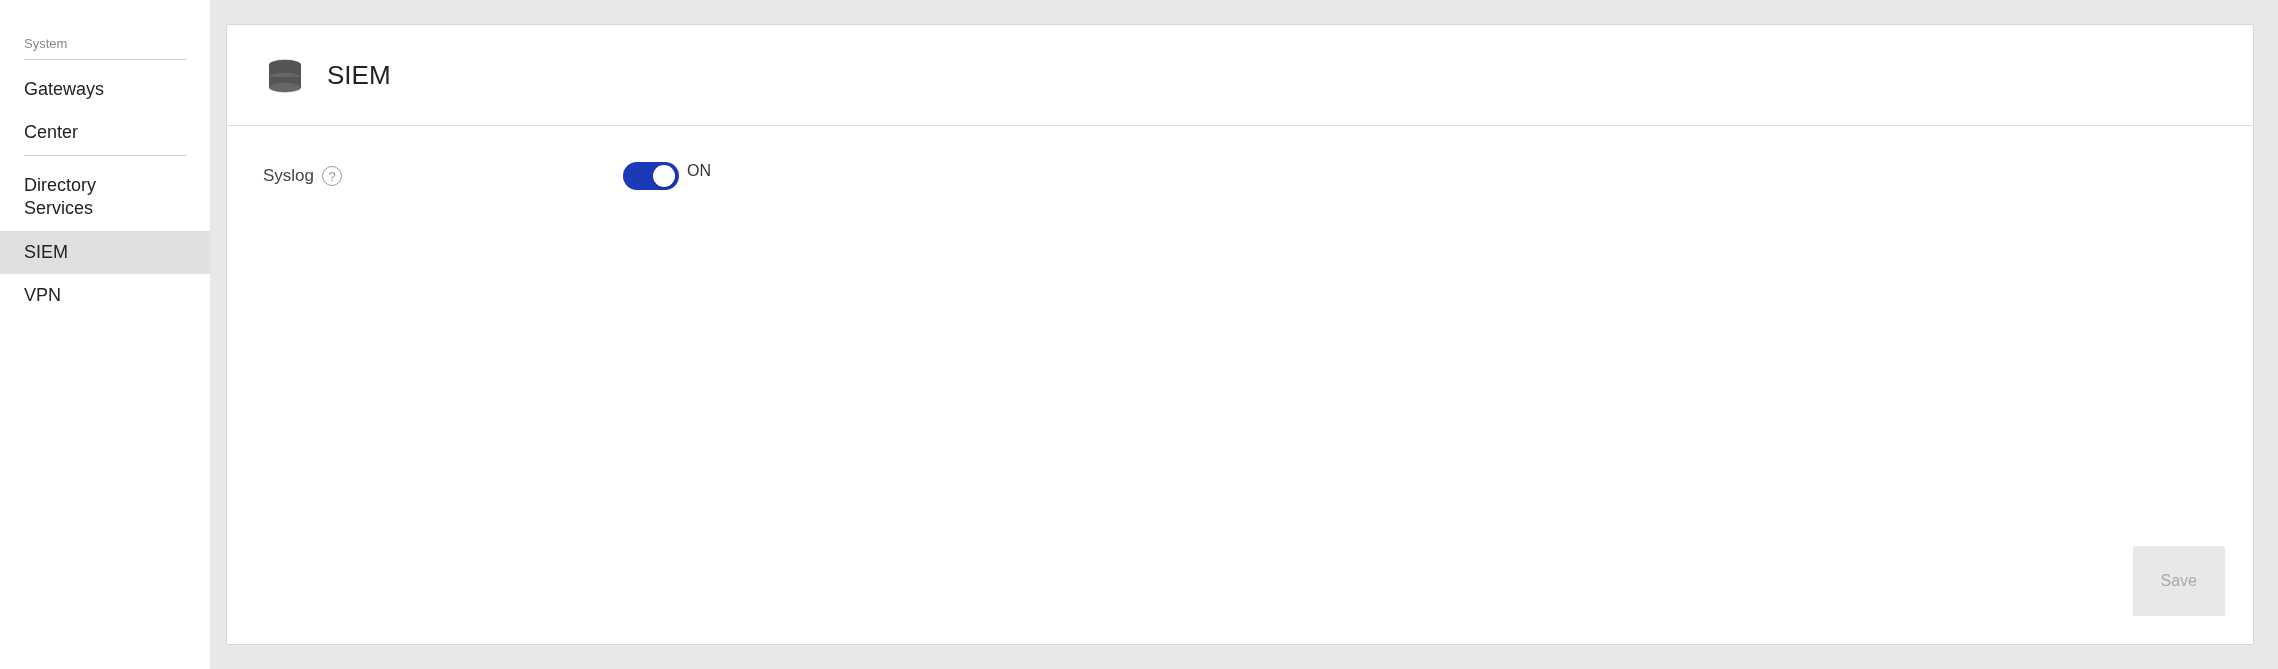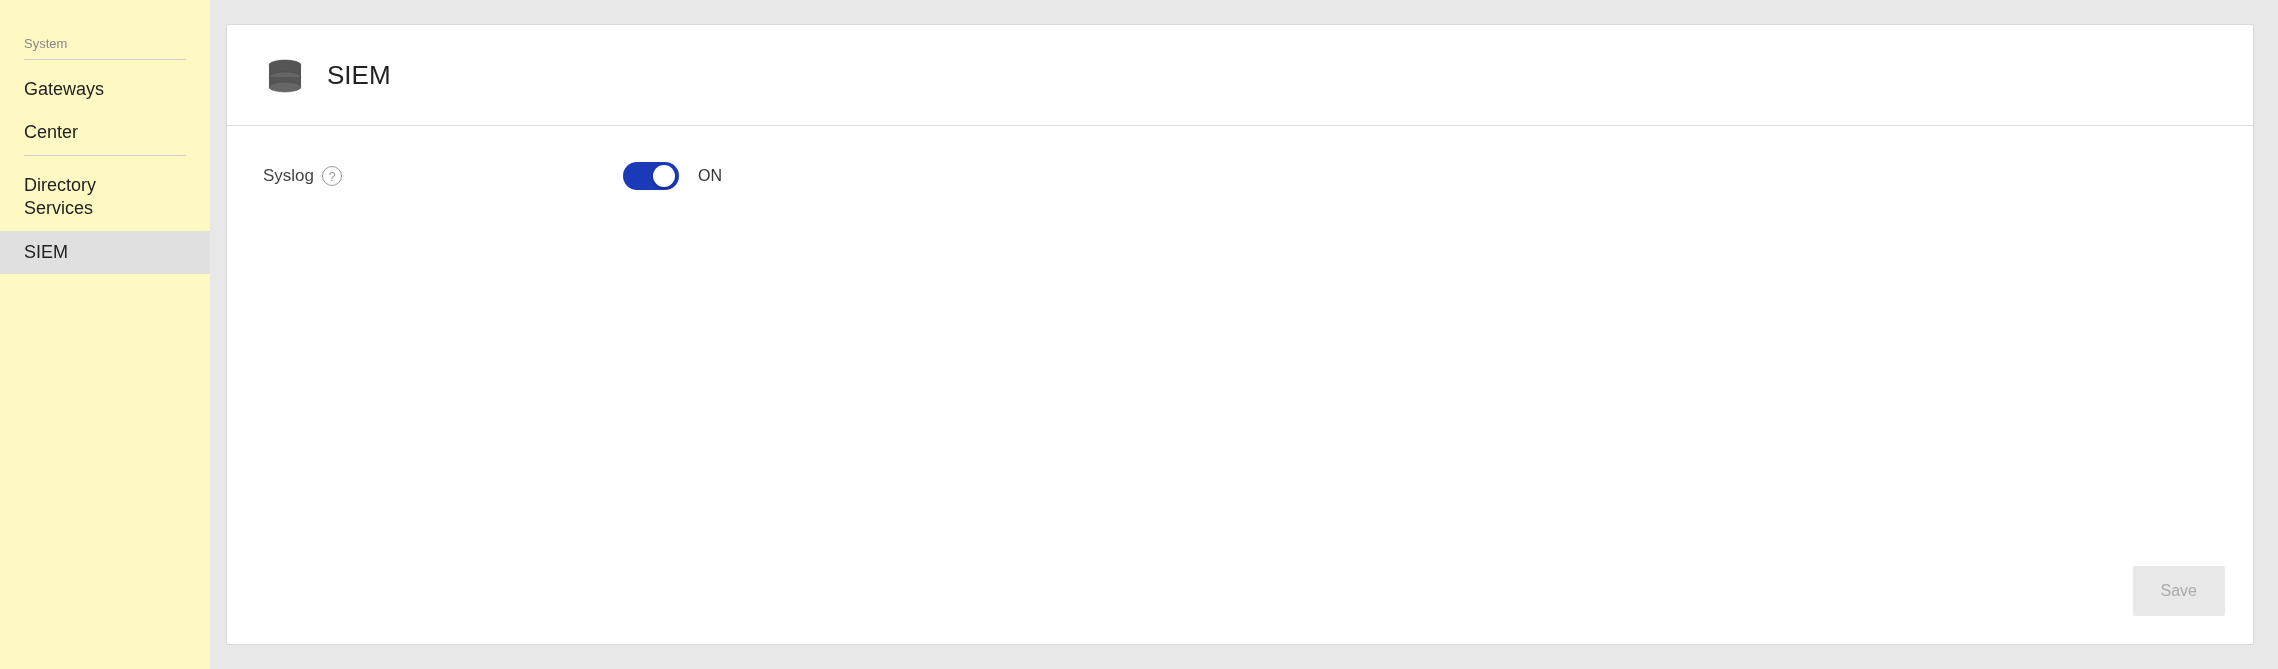--- a/index.html
+++ b/index.html
@@ -12,21 +12,21 @@
       font-family: 'Segoe UI', Arial, sans-serif;
       background-color: #e8e8e8;
       display: flex;
       width: 2278px;
       height: 669px;
       overflow: hidden;
     }
 
     .sidebar {
       width: 210px;
-      background-color: #fef9c3;
+      background-color: #ffffff;
       padding: 20px 0;
       flex-shrink: 0;
       display: flex;
       flex-direction: column;
     }
 
     .sidebar-section-label {
       font-size: 13px;
       color: #888;
       padding: 16px 24px 8px 24px;
@@ -124,22 +124,21 @@
       align-items: center;
       justify-content: center;
       font-size: 13px;
       color: #999;
       cursor: pointer;
       flex-shrink: 0;
     }
 
     .toggle-container {
       display: flex;
-      align-items: center;
-      gap: 19px;
+      gap: 8px;
       margin-left: 60px;
     }
 
     .toggle {
       position: relative;
       width: 56px;
       height: 28px;
       cursor: pointer;
     }
 
@@ -170,21 +169,21 @@
 
     .save-btn-container {
       position: absolute;
       bottom: 28px;
       right: 28px;
     }
 
     .save-btn {
       background-color: #e8e8e8;
       border: none;
-      padding: 16px 28px;
+      padding: 26px 28px;
       font-size: 16px;
       color: #aaa;
       cursor: default;
       border-radius: 2px;
       font-family: 'Segoe UI', Arial, sans-serif;
     }
   </style>
 </head>
 <body>
 
@@ -199,20 +198,23 @@
     <span>Center</span>
   </div>
 
   <div class="sidebar-divider"></div>
 
   <div class="sidebar-item">
     Directory<br>Services
   </div>
   <div class="sidebar-item active">
     <span>SIEM</span>
+  </div>
+  <div class="sidebar-item">
+    <span>VPN</span>
   </div>
 </div>
 
 <div class="main-content">
   <div class="content-card">
     <div class="card-header">
       <div class="siem-icon">
         <svg width="40" height="40" viewBox="0 0 40 40" xmlns="http://www.w3.org/2000/svg">
 
           <ellipse cx="20" cy="10" rx="16" ry="5" fill="#555" stroke="#444" stroke-width="0.5"></ellipse>

